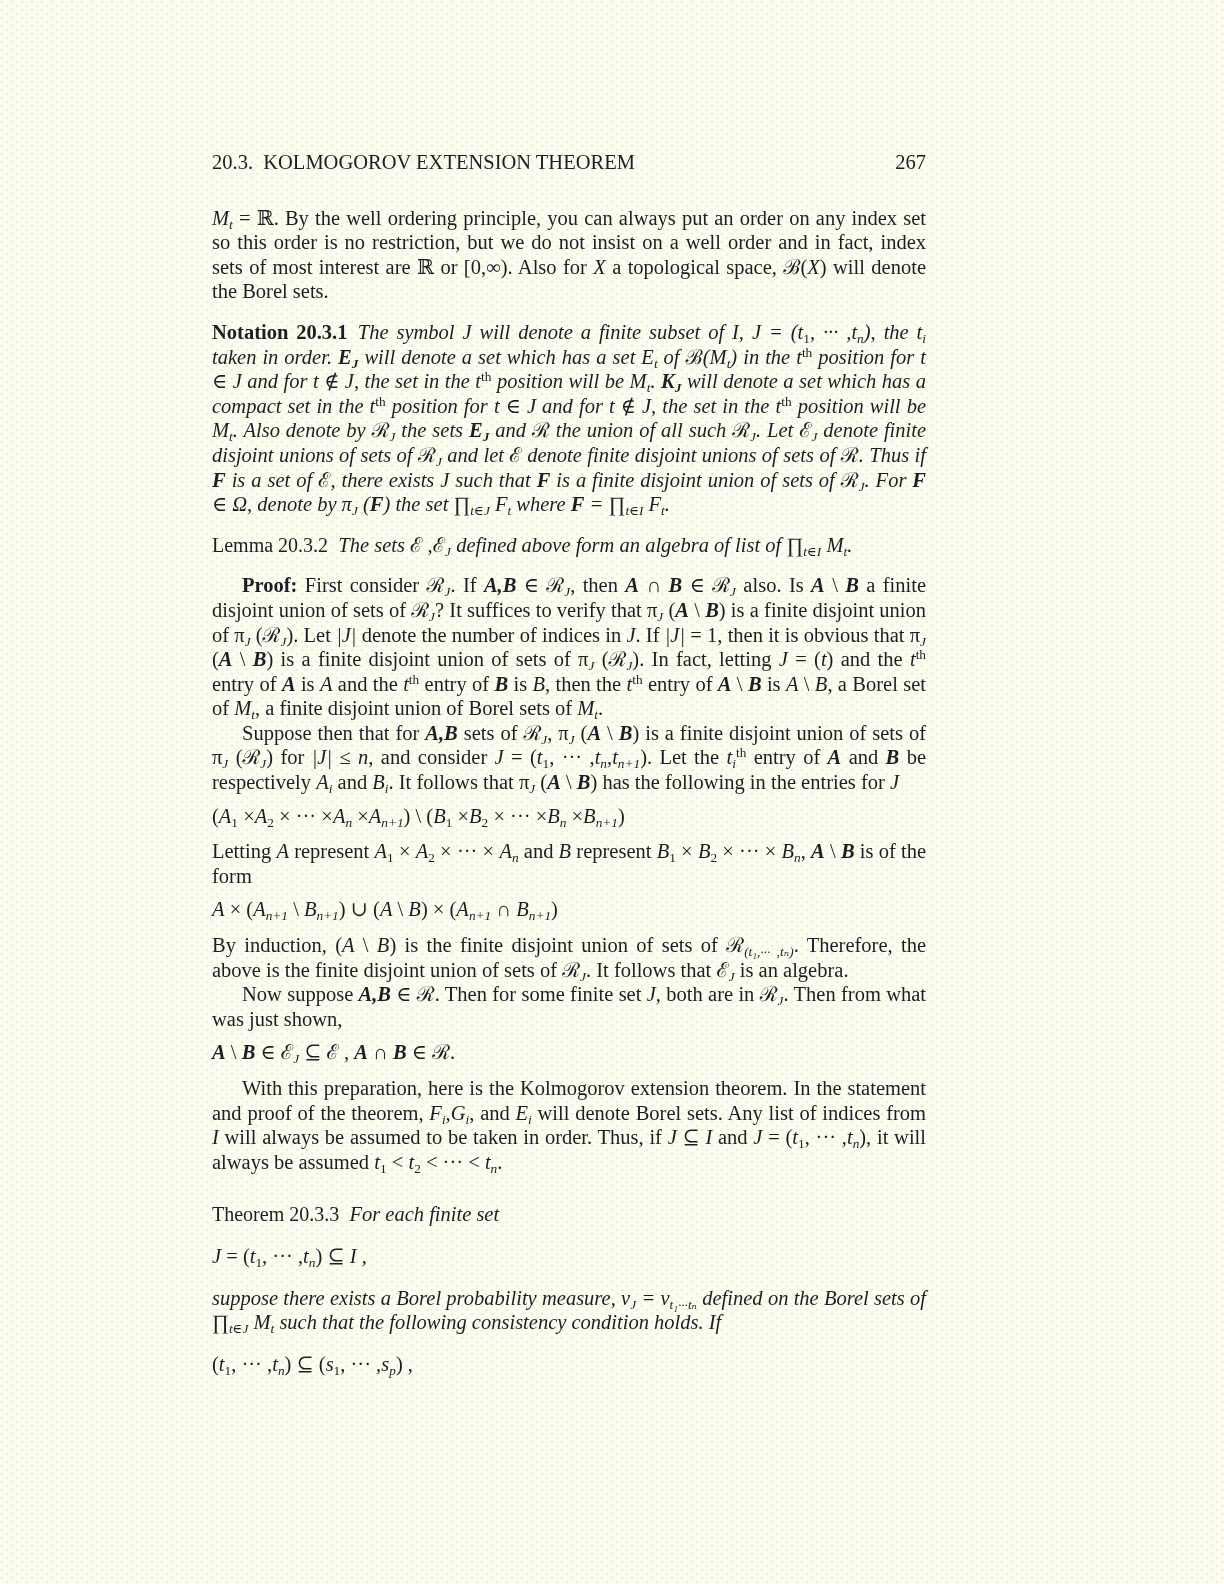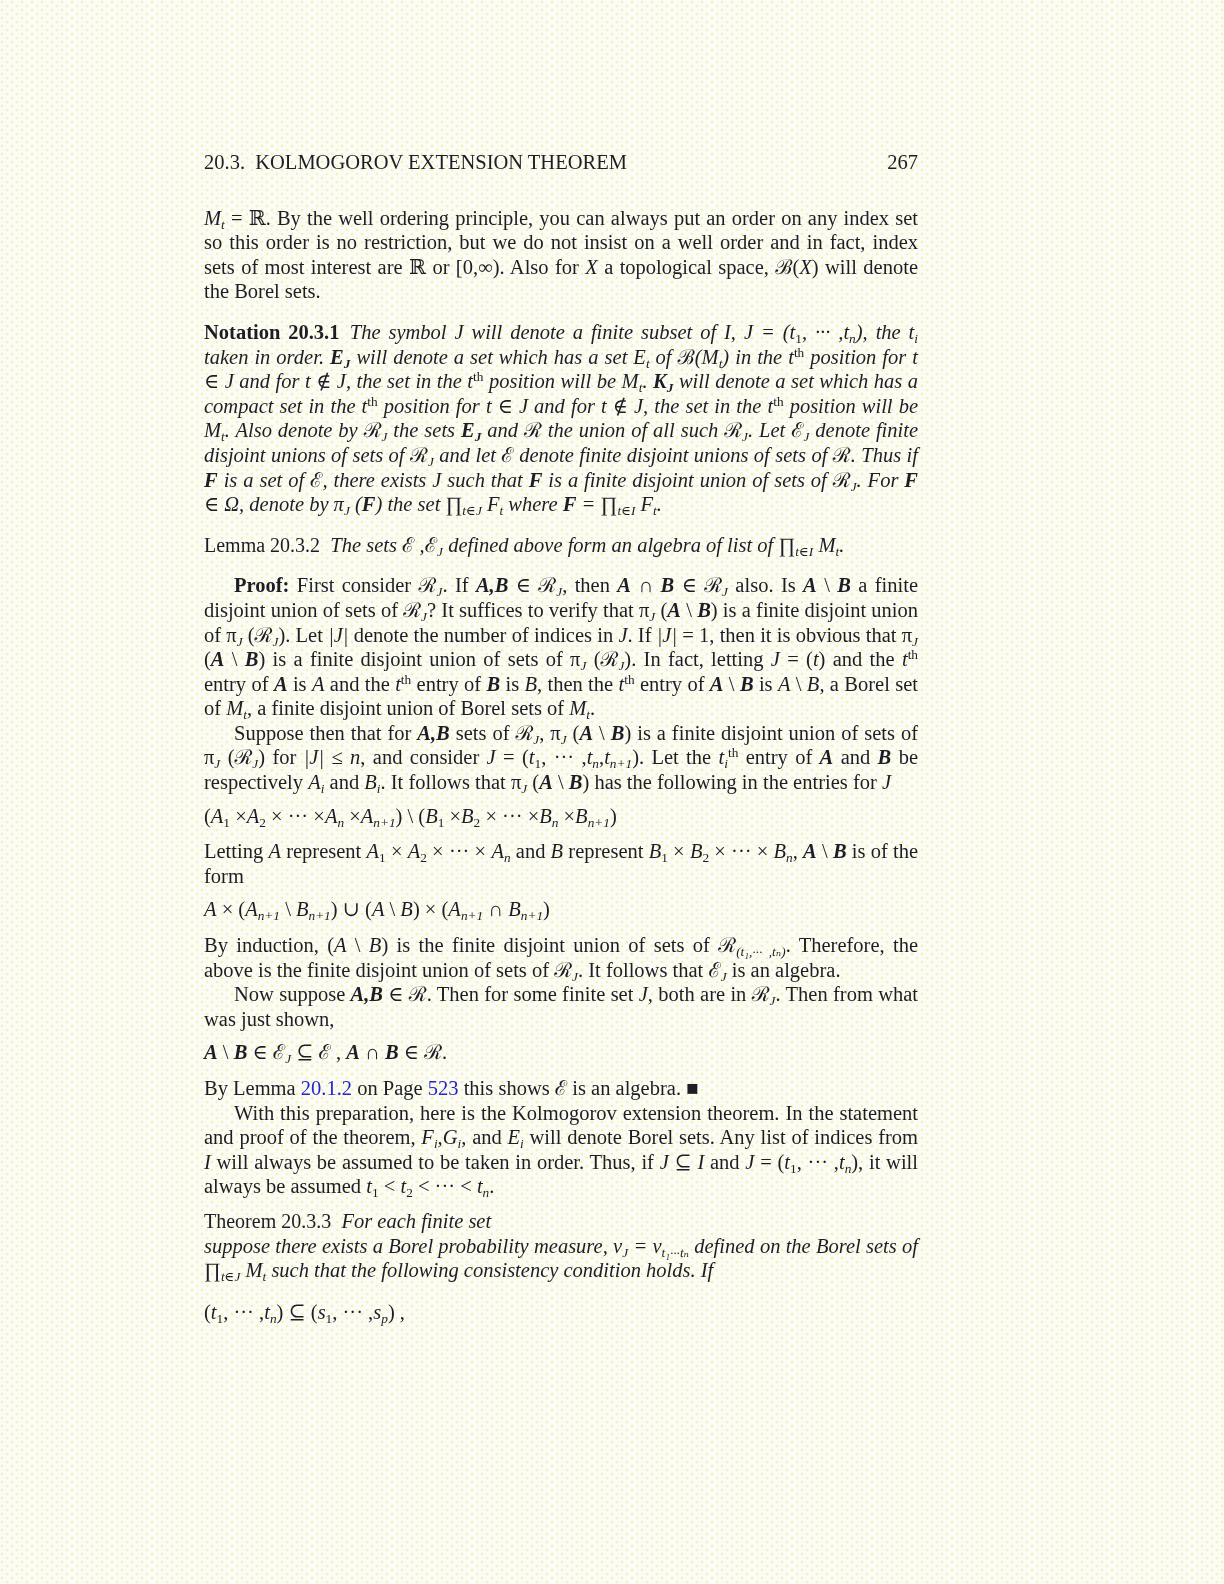--- a/index.html
+++ b/index.html
@@ -12,39 +12,39 @@
     background-color:#fcfcf7;
     background-image:
       radial-gradient(circle at 2px 2px, rgba(242,230,110,0.55) 0.9px, rgba(242,230,110,0) 1.7px),
       radial-gradient(circle at 7px 6px, rgba(242,230,110,0.45) 0.9px, rgba(242,230,110,0) 1.7px);
     background-size:10px 8px;
     color:#1d1d24;
     font-family:"Liberation Serif","DejaVu Serif",serif;
   }
   .content{
     position:absolute;
-    left:204px;top:150px;width:714px;
+    left:212px;top:150px;width:714px;
   }
   .pagehead{
     display:flex;
     justify-content:space-between;
     align-items:baseline;
     font-size:20.5px;
     line-height:1.2;
     margin-bottom:31px;
   }
   .block{
     font-size:20.5px;
     line-height:1.2;
     text-align:justify;
     margin:0;
   }
   .indent{text-indent:30px;}
   .sp-md{margin-top:16px;}
-  .sp-lg{margin-top:10px;}
+  .sp-lg{margin-top:28px;}
   .eq{text-align:left;text-indent:0;margin:9px 0 11px;}
   .eq-sp{margin:17px 0;}
   
   .r{}
   .i{font-style:italic;}
   .b{font-weight:700;margin-top:44px;}
   .bi{font-weight:700;font-style:italic;}
   .hb{font-weight:400;font-size:20px;line-height:1;}
   .scr{}
   .sub{font-size:65%;vertical-align:-0.3em;line-height:0;}
@@ -67,20 +67,20 @@
         <div class="block sp-md"><span class="b">Notation 20.3.1</span><span class="i"> The symbol J will denote a finite subset of I, J = (t</span><span class="sub">1</span><span class="i">, ··· ,t</span><span class="isub">n</span><span class="i">), the t</span><span class="isub">i</span><span class="i"> taken in order. </span><span class="bi">E</span><span class="bisub">J</span><span class="i"> will denote a set which has a set E</span><span class="isub">t</span><span class="i"> of </span><span class="scr">ℬ</span><span class="i">(M</span><span class="isub">t</span><span class="i">) in the t</span><span class="isup">th</span><span class="i"> position for t ∈ J and for t ∉ J, the set in the t</span><span class="isup">th</span><span class="i"> position will be M</span><span class="isub">t</span><span class="i">. </span><span class="bi">K</span><span class="bisub">J</span><span class="i"> will denote a set which has a compact set in the t</span><span class="isup">th</span><span class="i"> position for t ∈ J and for t ∉ J, the set in the t</span><span class="isup">th</span><span class="i"> position will be M</span><span class="isub">t</span><span class="i">. Also denote by </span><span class="scr">ℛ</span><span class="isub">J</span><span class="i"> the sets </span><span class="bi">E</span><span class="bisub">J</span><span class="i"> and </span><span class="scr">ℛ</span><span class="i"> the union of all such </span><span class="scr">ℛ</span><span class="isub">J</span><span class="i">. Let </span><span class="scr">ℰ</span><span class="isub">J</span><span class="i"> denote finite disjoint unions of sets of </span><span class="scr">ℛ</span><span class="isub">J</span><span class="i"> and let </span><span class="scr">ℰ</span><span class="i"> denote finite disjoint unions of sets of </span><span class="scr">ℛ</span><span class="i">. Thus if </span><span class="bi">F</span><span class="i"> is a set of </span><span class="scr">ℰ</span><span class="i">, there exists J such that </span><span class="bi">F</span><span class="i"> is a finite disjoint union of sets of </span><span class="scr">ℛ</span><span class="isub">J</span><span class="i">. For </span><span class="bi">F</span><span class="i"> ∈ Ω, denote by π</span><span class="isub">J</span><span class="i"> (</span><span class="bi">F</span><span class="i">) the set ∏</span><span class="isub">t∈J</span><span class="i"> F</span><span class="isub">t</span><span class="i"> where </span><span class="bi">F</span><span class="i"> = ∏</span><span class="isub">t∈I</span><span class="i"> F</span><span class="isub">t</span><span class="i">.</span></div>
         <div class="block sp-md"><span class="hb">Lemma 20.3.2</span><span class="i"> The sets </span><span class="scr">ℰ</span><span class="i"> ,</span><span class="scr">ℰ</span><span class="isub">J</span><span class="i"> defined above form an algebra of list of ∏</span><span class="isub">t∈I</span><span class="i"> M</span><span class="isub">t</span><span class="i">.</span></div>
         <div class="block sp-md indent"><span class="b">Proof: </span><span class="r">First consider </span><span class="scr">ℛ</span><span class="isub">J</span><span class="r">. If </span><span class="bi">A</span><span class="bi">,</span><span class="bi">B</span><span class="r"> ∈ </span><span class="scr">ℛ</span><span class="isub">J</span><span class="r">, then </span><span class="bi">A</span><span class="r"> ∩ </span><span class="bi">B</span><span class="r"> ∈ </span><span class="scr">ℛ</span><span class="isub">J</span><span class="r"> also. Is </span><span class="bi">A</span><span class="r"> \ </span><span class="bi">B</span><span class="r"> a finite disjoint union of sets of </span><span class="scr">ℛ</span><span class="isub">J</span><span class="r">? It suffices to verify that π</span><span class="isub">J</span><span class="r"> (</span><span class="bi">A</span><span class="r"> \ </span><span class="bi">B</span><span class="r">) is a finite disjoint union of π</span><span class="isub">J</span><span class="r"> (</span><span class="scr">ℛ</span><span class="isub">J</span><span class="r">). Let </span><span class="i">|J|</span><span class="r"> denote the number of indices in </span><span class="i">J</span><span class="r">. If </span><span class="i">|J|</span><span class="r"> = 1, then it is obvious that π</span><span class="isub">J</span><span class="r"> (</span><span class="bi">A</span><span class="r"> \ </span><span class="bi">B</span><span class="r">) is a finite disjoint union of sets of π</span><span class="isub">J</span><span class="r"> (</span><span class="scr">ℛ</span><span class="isub">J</span><span class="r">). In fact, letting </span><span class="i">J</span><span class="r"> = (</span><span class="i">t</span><span class="r">) and the </span><span class="i">t</span><span class="isup">th</span><span class="r"> entry of </span><span class="bi">A</span><span class="r"> is </span><span class="i">A</span><span class="r"> and the </span><span class="i">t</span><span class="isup">th</span><span class="r"> entry of </span><span class="bi">B</span><span class="r"> is </span><span class="i">B</span><span class="r">, then the </span><span class="i">t</span><span class="isup">th</span><span class="r"> entry of </span><span class="bi">A</span><span class="r"> \ </span><span class="bi">B</span><span class="r"> is </span><span class="i">A</span><span class="r"> \ </span><span class="i">B</span><span class="r">, a Borel set of </span><span class="i">M</span><span class="isub">t</span><span class="r">, a finite disjoint union of Borel sets of </span><span class="i">M</span><span class="isub">t</span><span class="r">.</span></div>
         <div class="block indent"><span class="r">Suppose then that for </span><span class="bi">A</span><span class="bi">,</span><span class="bi">B</span><span class="r"> sets of </span><span class="scr">ℛ</span><span class="isub">J</span><span class="r">, π</span><span class="isub">J</span><span class="r"> (</span><span class="bi">A</span><span class="r"> \ </span><span class="bi">B</span><span class="r">) is a finite disjoint union of sets of π</span><span class="isub">J</span><span class="r"> (</span><span class="scr">ℛ</span><span class="isub">J</span><span class="r">) for </span><span class="i">|J|</span><span class="r"> ≤ </span><span class="i">n</span><span class="r">, and consider </span><span class="i">J</span><span class="r"> = (</span><span class="i">t</span><span class="sub">1</span><span class="r">, ··· ,</span><span class="i">t</span><span class="isub">n</span><span class="r">,</span><span class="i">t</span><span class="isub">n+1</span><span class="r">). Let the </span><span class="i">t</span><span class="isub">i</span><span class="isup">th</span><span class="r"> entry of </span><span class="bi">A</span><span class="r"> and </span><span class="bi">B</span><span class="r"> be respectively </span><span class="i">A</span><span class="isub">i</span><span class="r"> and </span><span class="i">B</span><span class="isub">i</span><span class="r">. It follows that π</span><span class="isub">J</span><span class="r"> (</span><span class="bi">A</span><span class="r"> \ </span><span class="bi">B</span><span class="r">) has the following in the entries for </span><span class="i">J</span></div>
         <div class="block eq"><span class="r">(</span><span class="i">A</span><span class="sub">1</span><span class="r"> ×</span><span class="i">A</span><span class="sub">2</span><span class="r"> × ··· ×</span><span class="i">A</span><span class="isub">n</span><span class="r"> ×</span><span class="i">A</span><span class="isub">n+1</span><span class="r">) \ (</span><span class="i">B</span><span class="sub">1</span><span class="r"> ×</span><span class="i">B</span><span class="sub">2</span><span class="r"> × ··· ×</span><span class="i">B</span><span class="isub">n</span><span class="r"> ×</span><span class="i">B</span><span class="isub">n+1</span><span class="r">)</span></div>
         <div class="block"><span class="r">Letting </span><span class="i">A</span><span class="r"> represent </span><span class="i">A</span><span class="sub">1</span><span class="r"> × </span><span class="i">A</span><span class="sub">2</span><span class="r"> × ··· × </span><span class="i">A</span><span class="isub">n</span><span class="r"> and </span><span class="i">B</span><span class="r"> represent </span><span class="i">B</span><span class="sub">1</span><span class="r"> × </span><span class="i">B</span><span class="sub">2</span><span class="r"> × ··· × </span><span class="i">B</span><span class="isub">n</span><span class="r">, </span><span class="bi">A</span><span class="r"> \ </span><span class="bi">B</span><span class="r"> is of the form</span></div>
         <div class="block eq"><span class="i">A</span><span class="r"> × (</span><span class="i">A</span><span class="isub">n+1</span><span class="r"> \ </span><span class="i">B</span><span class="isub">n+1</span><span class="r">) ∪ (</span><span class="i">A</span><span class="r"> \ </span><span class="i">B</span><span class="r">) × (</span><span class="i">A</span><span class="isub">n+1</span><span class="r"> ∩ </span><span class="i">B</span><span class="isub">n+1</span><span class="r">)</span></div>
         <div class="block"><span class="r">By induction, (</span><span class="i">A</span><span class="r"> \ </span><span class="i">B</span><span class="r">) is the finite disjoint union of sets of </span><span class="scr">ℛ</span><span class="isub">(t₁,··· ,tₙ)</span><span class="r">. Therefore, the above is the finite disjoint union of sets of </span><span class="scr">ℛ</span><span class="isub">J</span><span class="r">. It follows that </span><span class="scr">ℰ</span><span class="isub">J</span><span class="r"> is an algebra.</span></div>
         <div class="block indent"><span class="r">Now suppose </span><span class="bi">A</span><span class="bi">,</span><span class="bi">B</span><span class="r"> ∈ </span><span class="scr">ℛ</span><span class="r">. Then for some finite set </span><span class="i">J</span><span class="r">, both are in </span><span class="scr">ℛ</span><span class="isub">J</span><span class="r">. Then from what was just shown,</span></div>
         <div class="block eq"><span class="bi">A</span><span class="r"> \ </span><span class="bi">B</span><span class="r"> ∈ </span><span class="scr">ℰ</span><span class="isub">J</span><span class="r"> ⊆ </span><span class="scr">ℰ</span><span class="r"> , </span><span class="bi">A</span><span class="r"> ∩ </span><span class="bi">B</span><span class="r"> ∈ </span><span class="scr">ℛ</span><span class="r">.</span></div>
-        <div class="block"><span class="r">By Lemma </span><span class="link">20.1.2</span><span class="r"> on Page </span><span class="link">523</span><span class="r"> this shows </span><span class="scr">ℰ</span><span class="r"> is an algebra. </span><span class="r">■</span></div>
         <div class="block indent"><span class="r">With this preparation, here is the Kolmogorov extension theorem. In the statement and proof of the theorem, </span><span class="i">F</span><span class="isub">i</span><span class="i">,</span><span class="i">G</span><span class="isub">i</span><span class="r">, and </span><span class="i">E</span><span class="isub">i</span><span class="r"> will denote Borel sets. Any list of indices from </span><span class="i">I</span><span class="r"> will always be assumed to be taken in order. Thus, if </span><span class="i">J</span><span class="r"> ⊆ </span><span class="i">I</span><span class="r"> and </span><span class="i">J</span><span class="r"> = (</span><span class="i">t</span><span class="sub">1</span><span class="r">, ··· ,</span><span class="i">t</span><span class="isub">n</span><span class="r">), it will always be assumed </span><span class="i">t</span><span class="sub">1</span><span class="r"> &lt; </span><span class="i">t</span><span class="sub">2</span><span class="r"> &lt; ··· &lt; </span><span class="i">t</span><span class="isub">n</span><span class="r">.</span></div>
         <div class="block sp-lg"><span class="hb">Theorem 20.3.3</span><span class="i"> For each finite set</span></div>
+        <div class="block eq eq-sp"><span class="i">J</span><span class="r"> = (</span><span class="i">t</span><span class="sub">1</span><span class="r">, ··· ,</span><span class="i">t</span><span class="isub">n</span><span class="r">) ⊆ </span><span class="i">I</span><span class="r"> ,</span></div>
         <div class="block"><span class="i">suppose there exists a Borel probability measure, ν</span><span class="isub">J</span><span class="i"> = ν</span><span class="isub">t₁···tₙ</span><span class="i"> defined on the Borel sets of ∏</span><span class="isub">t∈J</span><span class="i"> M</span><span class="isub">t</span><span class="i"> such that the following consistency condition holds. If</span></div>
         <div class="block eq eq-sp"><span class="r">(</span><span class="i">t</span><span class="sub">1</span><span class="r">, ··· ,</span><span class="i">t</span><span class="isub">n</span><span class="r">) ⊆ (</span><span class="i">s</span><span class="sub">1</span><span class="r">, ··· ,</span><span class="i">s</span><span class="isub">p</span><span class="r">) ,</span></div>
       </div>
   </div>
 </div>
 
 </body></html>

